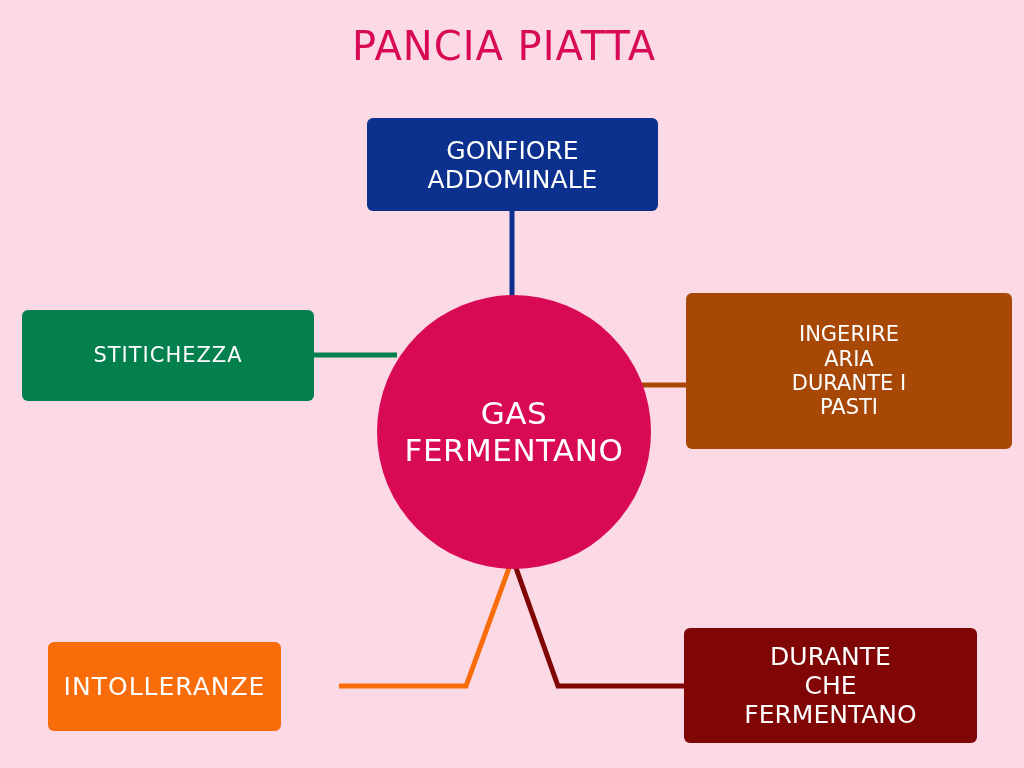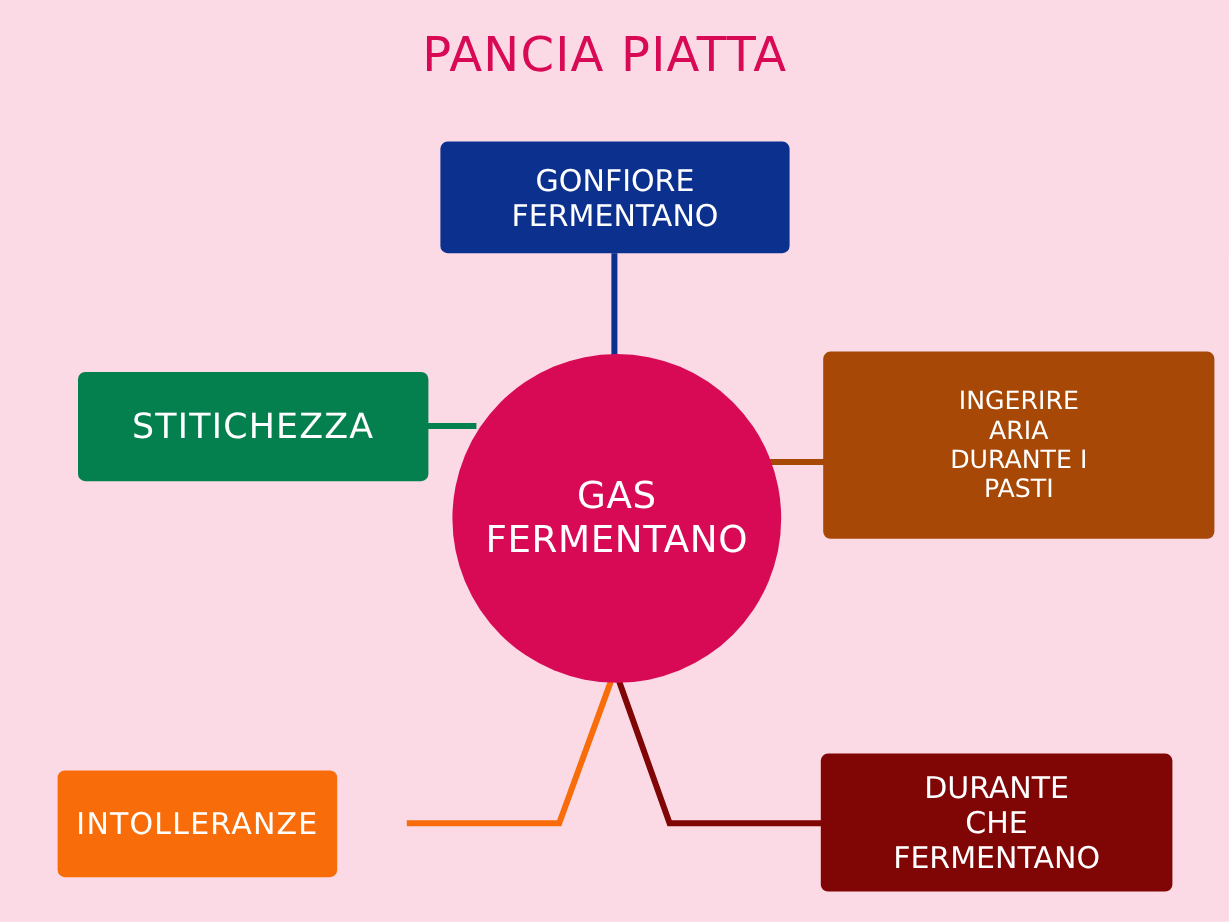--- a/index.html
+++ b/index.html
@@ -81,23 +81,22 @@
     height: 93px;
     background: #0B308E;
     font-size: 25px;
   }
   #node-stitichezza {
     left: 22px;
     top: 310px;
     width: 292px;
     height: 91px;
     background: #04804F;
-    font-size: 29px;
+    font-size: 21px;
     letter-spacing: 1px;
-    margin-left: 43px;
   }
   #node-ingerire {
     left: 686px;
     top: 293px;
     width: 326px;
     height: 156px;
     background: #A84806;
     font-size: 21px;
   }
   #node-intolleranze {
@@ -127,21 +126,21 @@
 
   <svg id="connectors" viewBox="0 0 1024 768" width="1024" height="768">
     <line x1="512" y1="211" x2="512" y2="299" stroke="#0B308E" stroke-width="5"></line>
     <line x1="313" y1="355" x2="397" y2="355" stroke="#04804F" stroke-width="5"></line>
     <line x1="638" y1="385" x2="688" y2="385" stroke="#A84806" stroke-width="5"></line>
     <polyline points="509,568 466,686 339,686" fill="none" stroke="#F96C0A" stroke-width="5"></polyline>
     <polyline points="516,568 558,686 686,686" fill="none" stroke="#800505" stroke-width="5"></polyline>
   </svg>
 
   <div class="node" id="node-gonfiore">GONFIORE
-FERMENTANO</div>
+ADDOMINALE</div>
 
   <div class="node" id="node-stitichezza">STITICHEZZA</div>
 
   <div class="node" id="node-ingerire">INGERIRE
 ARIA
 DURANTE I
 PASTI</div>
 
   <div class="node" id="node-intolleranze">INTOLLERANZE</div>
 

